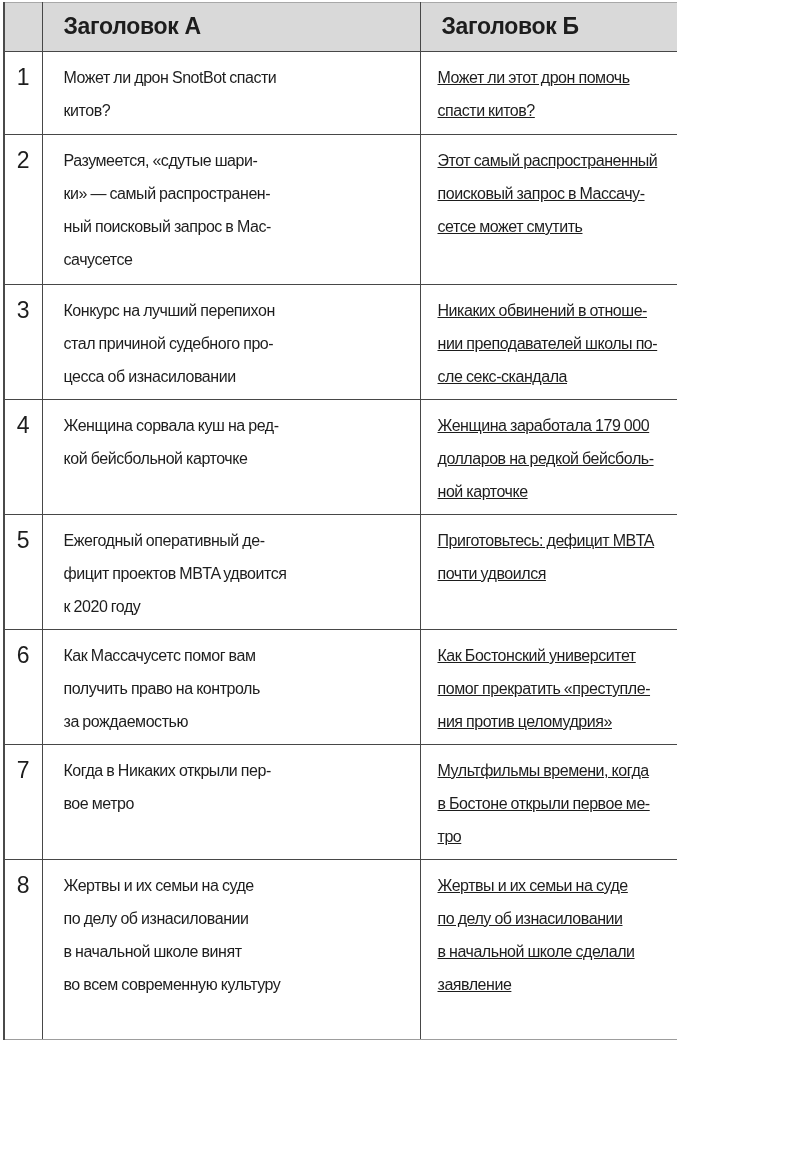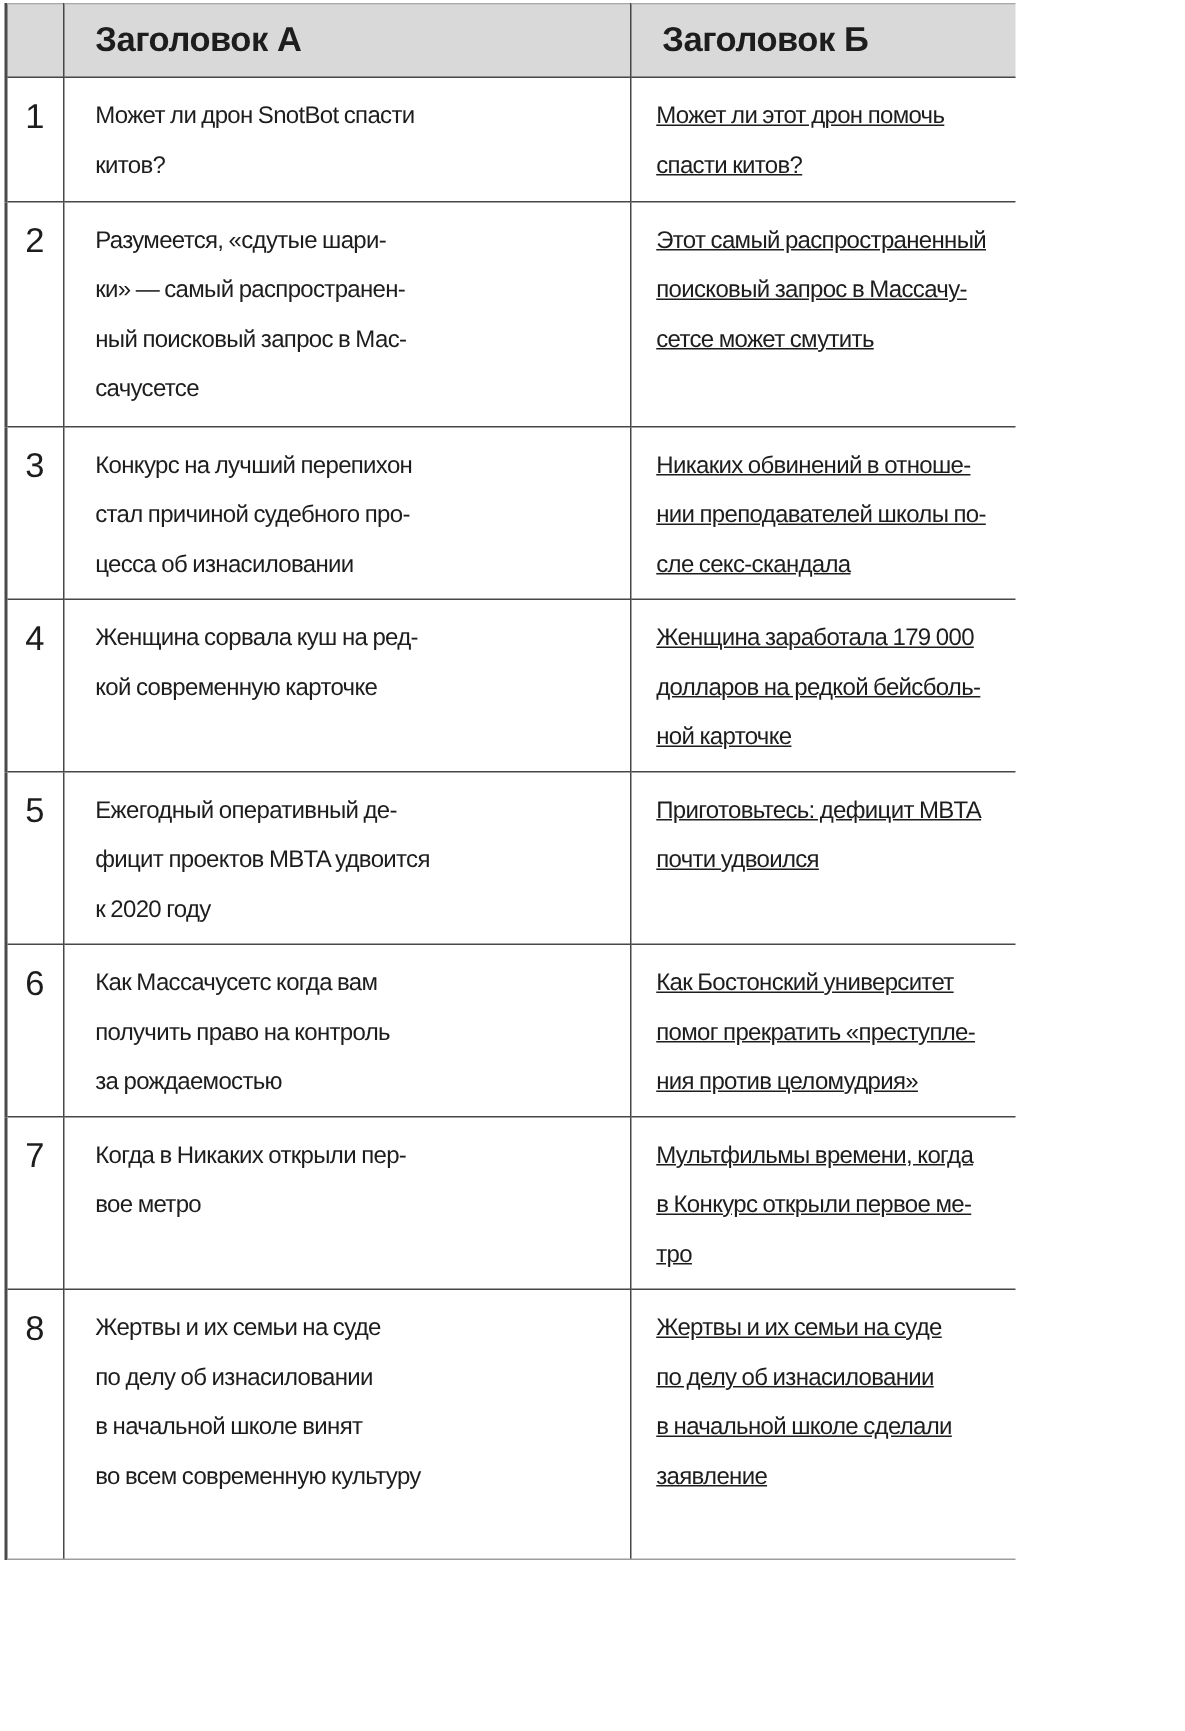--- a/index.html
+++ b/index.html
@@ -112,48 +112,48 @@
         <td class="txt col-a">Конкурс на лучший перепихон
 стал причиной судебного про-
 цесса об изнасиловании</td>
         <td class="txt col-b">Никаких обвинений в отноше-
 нии преподавателей школы по-
 сле секс-скандала</td>
       </tr>
       <tr>
         <td class="num">4</td>
         <td class="txt col-a">Женщина сорвала куш на ред-
-кой современную карточке</td>
+кой бейсбольной карточке</td>
         <td class="txt col-b">Женщина заработала 179 000
 долларов на редкой бейсболь-
 ной карточке</td>
       </tr>
       <tr>
         <td class="num">5</td>
         <td class="txt col-a">Ежегодный оперативный де-
 фицит проектов MBTA удвоится
 к 2020 году</td>
         <td class="txt col-b">Приготовьтесь: дефицит MBTA
 почти удвоился</td>
       </tr>
       <tr>
         <td class="num">6</td>
-        <td class="txt col-a">Как Массачусетс когда вам
+        <td class="txt col-a">Как Массачусетс помог вам
 получить право на контроль
 за рождаемостью</td>
         <td class="txt col-b">Как Бостонский университет
 помог прекратить «преступле-
 ния против целомудрия»</td>
       </tr>
       <tr>
         <td class="num">7</td>
         <td class="txt col-a">Когда в Никаких открыли пер-
 вое метро</td>
         <td class="txt col-b">Мультфильмы времени, когда
-в Конкурс открыли первое ме-
+в Бостоне открыли первое ме-
 тро</td>
       </tr>
       <tr>
         <td class="num">8</td>
         <td class="txt col-a">Жертвы и их семьи на суде
 по делу об изнасиловании
 в начальной школе винят
 во всем современную культуру</td>
         <td class="txt col-b">Жертвы и их семьи на суде
 по делу об изнасиловании

